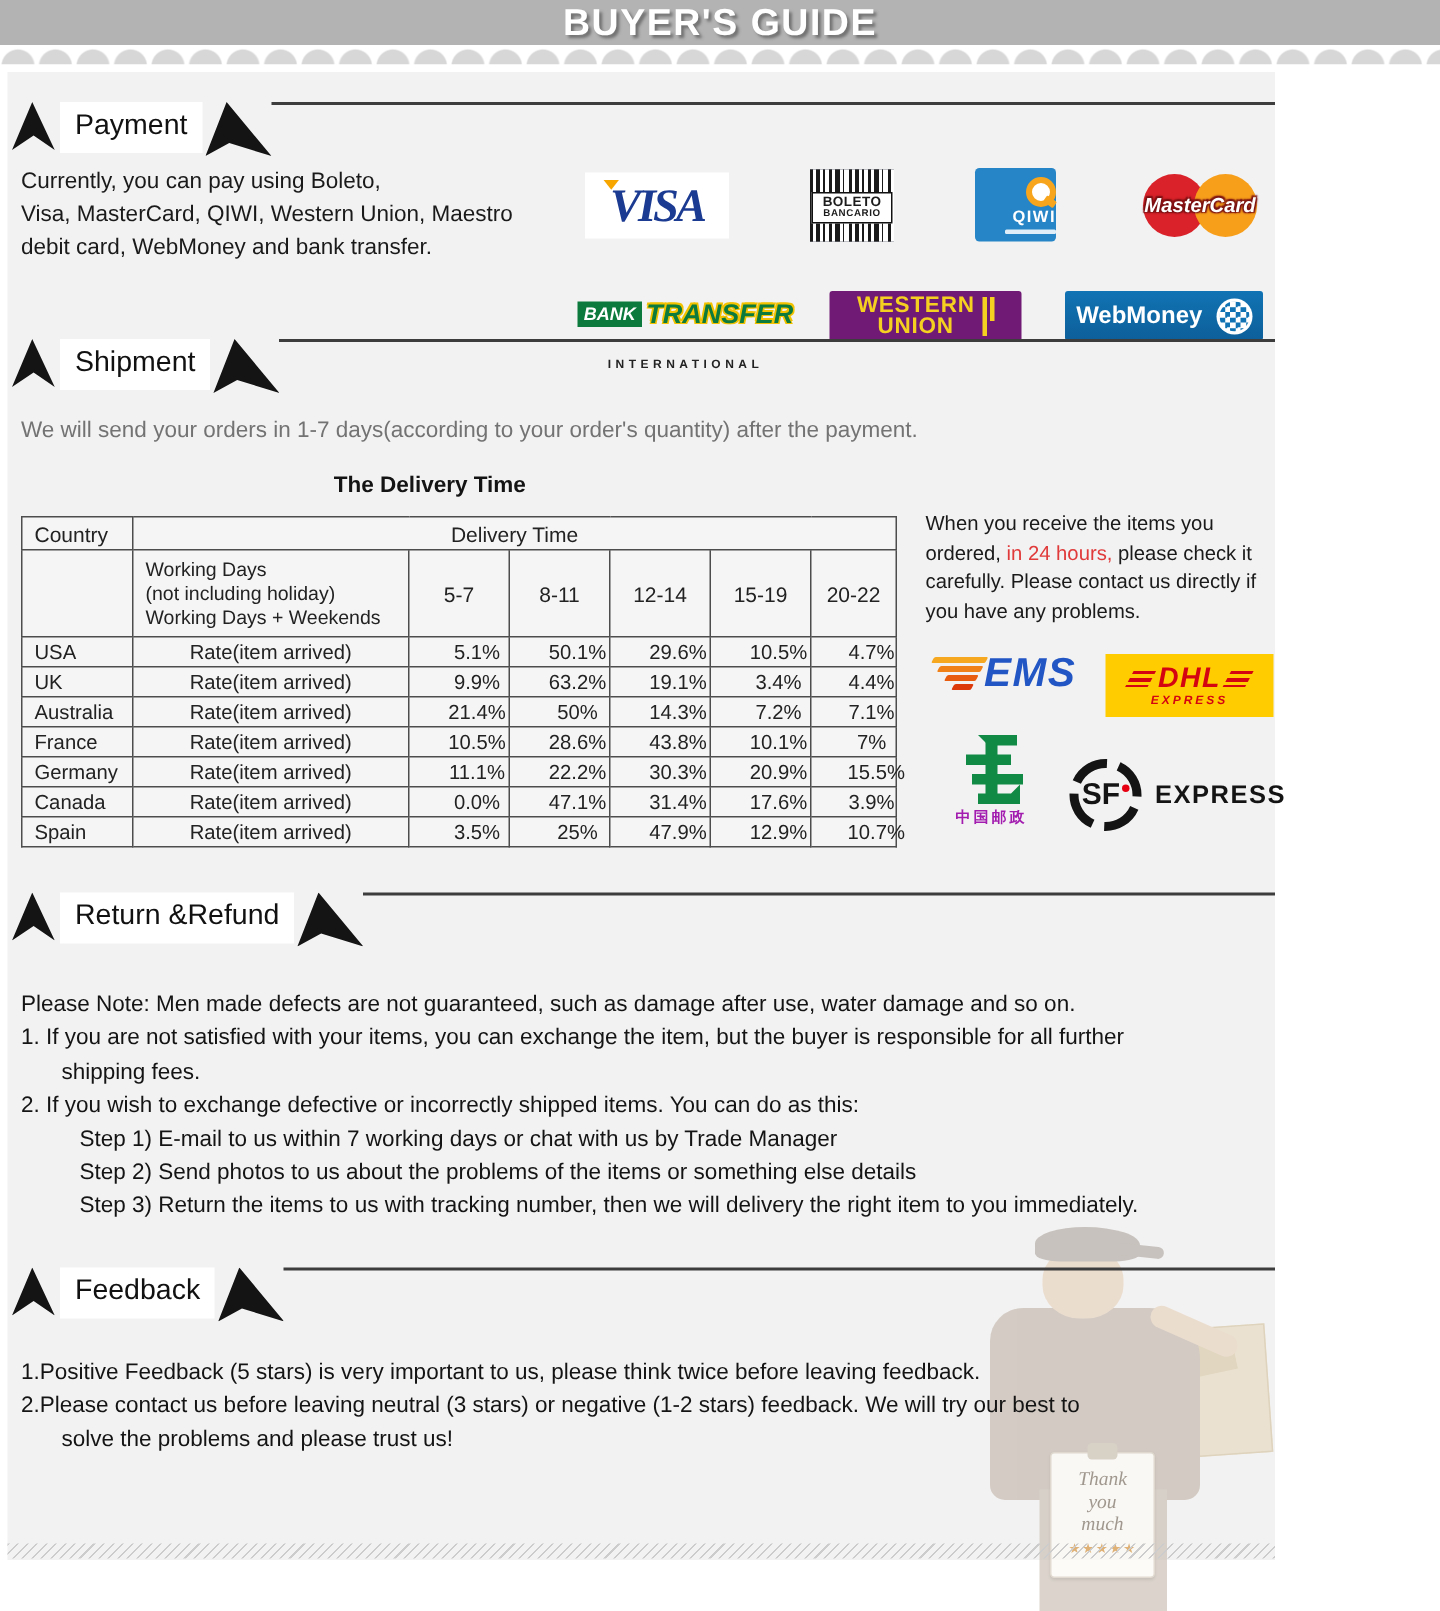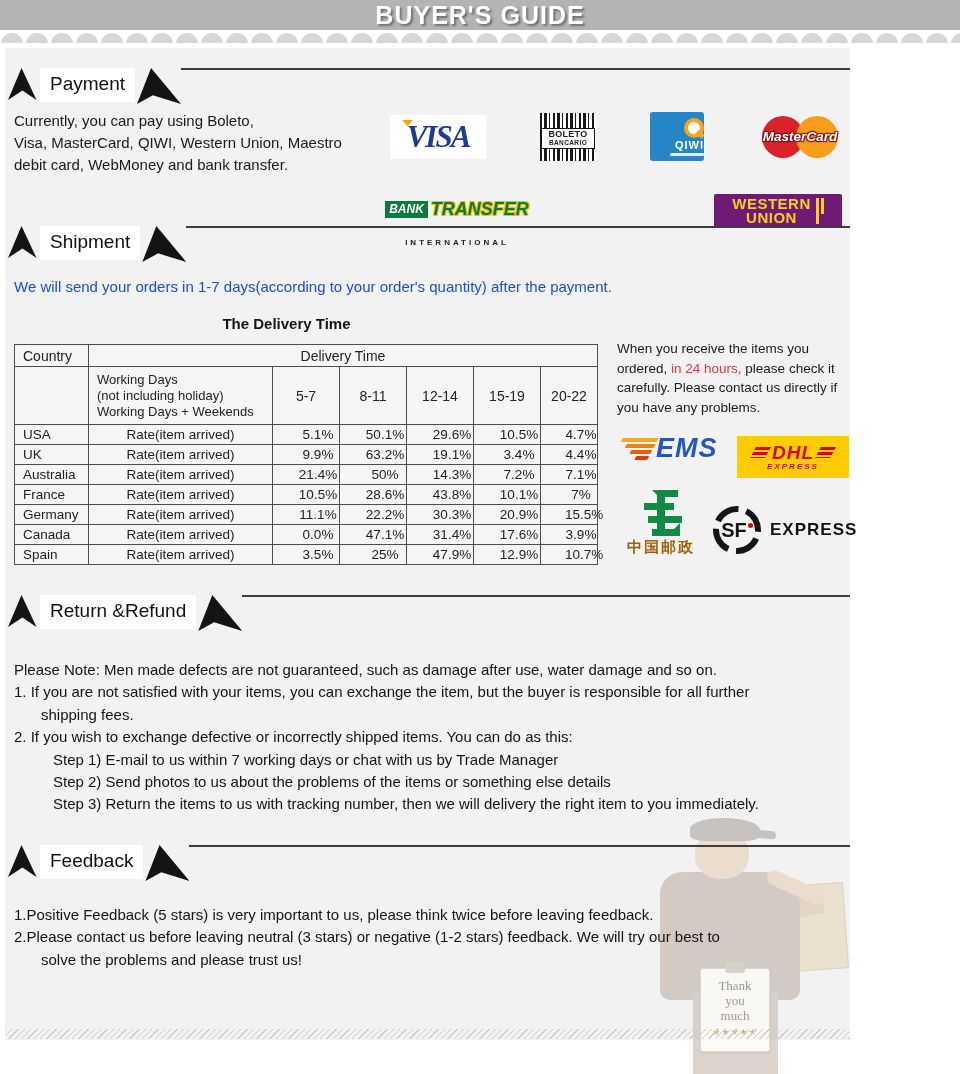--- a/index.html
+++ b/index.html
@@ -82,21 +82,21 @@
   .wu-bars { display:flex; gap:2px; align-items:flex-start; height:26px; }
   .wu-bar1 { width:3px; height:26px; background:#f5d020; }
   .wu-bar2 { width:3px; height:16px; background:#f5d020; }
   .logo-wm { width:132px; height:33px; background:linear-gradient(#1173b4,#0d5f99); border-radius:2px; display:flex; align-items:center; justify-content:center; gap:9px; }
   .wm-text { color:#fff; font-size:16px; font-weight:bold; }
   .wm-globe { width:24px; height:24px; border-radius:50%; background:#fff; overflow:hidden; position:relative; }
   .wm-globe::before { content:""; position:absolute; inset:2px;
     background-image:conic-gradient(#1173b4 0 90deg, transparent 90deg 180deg, #1173b4 180deg 270deg, transparent 270deg);
     background-size:7px 7px; border-radius:50%; }
   
-  .ship-intro { position:absolute; left:9px; top:230px; font-size:15px; color:#1d4ed8; white-space:nowrap; }
+  .ship-intro { position:absolute; left:9px; top:230px; font-size:15px; color:#737373; white-space:nowrap; }
   .table-title { position:absolute; left:9px; top:267px; width:545px; text-align:center; font-size:15px; font-weight:bold; color:#141414; }
   .delivery-table { position:absolute; left:9px; top:296px; border-collapse:collapse; table-layout:fixed; width:583px; background:#f5f5f5; }
   .delivery-table td, .delivery-table th { border:1px solid #4d4d4d; font-weight:normal; color:#222; }
   .th-country { font-size:14px; height:22px; text-align:left; padding-left:8px; }
   .th-delivery { font-size:14px; text-align:center; }
   .cell-wd { font-size:13px; line-height:16px; text-align:left; padding:3px 0 3px 8px; height:58px; }
   .cell-range { font-size:14px; text-align:center; }
   .cell-country { font-size:13.5px; text-align:left; padding-left:8px; height:20px; }
   .cell-rate-label { font-size:13.5px; text-align:center; }
   .cell-pct { font-size:13.5px; text-align:center;padding-left:24px; }
@@ -111,21 +111,21 @@
   .ems-s3 { width:21px; background:#e85c10; }
   .ems-s4 { width:13px; background:#dd3a0c; }
   .ems-text { font-size:27px; font-weight:800; font-style:italic; color:#2356c5; letter-spacing:1px; }
   .logo-dhl { position:absolute; left:732px; top:388px; width:112px; height:42px; background:#ffcc00; display:flex; flex-direction:column; align-items:center; justify-content:center; }
   .dhl-row { display:flex; align-items:center; gap:4px; }
   .dhl-stripes { width:15px; height:11px; transform:skewX(-28deg);
     background:repeating-linear-gradient(180deg,#d40511 0 2.5px, transparent 2.5px 5px); }
   .dhl-text { color:#d40511; font-weight:800; font-style:italic; font-size:19px; letter-spacing:1px; line-height:19px; }
   .dhl-sub { color:#d40511; font-style:italic; font-weight:bold; font-size:8px; letter-spacing:2px; }
   .logo-cp { position:absolute; left:612px; top:442px; width:88px; display:flex; flex-direction:column; align-items:center; }
-  .cp-text { font-size:15px; font-weight:bold; color:#a16207; letter-spacing:2px; margin-top:2px; }
+  .cp-text { font-size:10px; font-weight:bold; color:#a21caf; letter-spacing:2px; margin-top:2px; }
   .logo-sf { position:absolute; left:705px; top:455px; display:flex; align-items:center; gap:6px; }
   .sf-ring { position:relative; width:54px; height:54px; }
   .sf-letters { position:absolute; inset:0; display:flex; align-items:center; justify-content:center; font-weight:800; font-size:20px; color:#141414; letter-spacing:0; }
   .sf-dot { width:5px; height:5px; background:#e60012; border-radius:50%; margin:-10px 0 0 1px; }
   .sf-express { font-size:17px; font-weight:800; color:#141414; letter-spacing:1px; }
   
   .body-lines { position:absolute; left:9px; font-size:15px; line-height:22.4px; color:#141414; }
   .text-line { white-space:nowrap; }
   .ind0 { padding-left:0; }
   .ind1 { padding-left:27px; }
@@ -136,21 +136,21 @@
   .man-cap::after { content:""; position:absolute; right:-16px; bottom:3px; width:32px; height:8px; background:#b9b2ac; border-radius:4px; transform:rotate(6deg); }
   .man-face { position:absolute; left:50px; top:13px; width:54px; height:48px; background:#e9d6c3; border-radius:46%; }
   .man-shirt { position:absolute; left:15px; top:54px; width:140px; height:128px; background:#c9beb4; border-radius:22px 34px 10px 10px; }
   .man-arm { position:absolute; left:120px; top:62px; width:62px; height:15px; background:#e9d6c3; border-radius:8px; transform:rotate(24deg); }
   .man-box { position:absolute; left:115px; top:67px; width:86px; height:86px; background:#e8dcc6; border:1px solid #d8c9ab; transform:rotate(-4deg); }
   .man-box::before { content:""; position:absolute; left:8px; top:10px; width:56px; height:22px; background:#dccdae; transform:rotate(-8deg); }
   .man-apron { position:absolute; left:48px; top:175px; width:85px; height:90px; background:#cfc5bb; }
   .clipboard { position:absolute; left:55px; top:150px; width:70px; height:84px; background:#fcfaf6; border:1px solid #d8d0c2; border-radius:3px;
     display:flex; flex-direction:column; align-items:center; padding-top:9px; box-shadow:0 1px 2px rgba(0,0,0,0.12); }
   .clip-top { position:absolute; top:-7px; left:50%; transform:translateX(-50%); width:20px; height:11px; background:#cfc6b8; border-radius:3px; }
-  .clip-text { font-family:"Liberation Serif", serif; color:#857b6e; font-size:13px; line-height:15px; text-align:center; }
+  .clip-text { font-family:"Liberation Serif", serif; font-style:italic; color:#857b6e; font-size:13px; line-height:15px; text-align:center; }
   .clip-stars { color:#d99c4e; font-size:9px; letter-spacing:1px; margin-top:4px; }
   
   .hatch { position:absolute; left:0; right:0; top:981px; height:10px;
     background:repeating-linear-gradient(135deg,#cccccc 0 1px, transparent 1px 4.5px); z-index:1; }
 </style>
 </head>
 <body>
 
 <div class="banner">
   <span class="banner-title">BUYER'S GUIDE</span>
@@ -221,20 +221,24 @@
       </div>
       <div class="logo-wu">
         <div class="wu-text">
           <div>WESTERN</div>
           <div>UNION</div>
         </div>
         <div class="wu-bars">
           <span class="wu-bar1"></span>
             <span class="wu-bar2"></span>
         </div>
+      </div>
+      <div class="logo-wm">
+        <span class="wm-text">WebMoney</span>
+        <span class="wm-globe"></span>
       </div>
     </div>
   </div>
 
   <div class="section-header" style="top:178px">
     <span class="arrow arrow-left"></span>
     <span class="header-label">Shipment</span>
     <span class="arrow arrow-right"></span>
     <span class="header-line"></span>
   </div>

